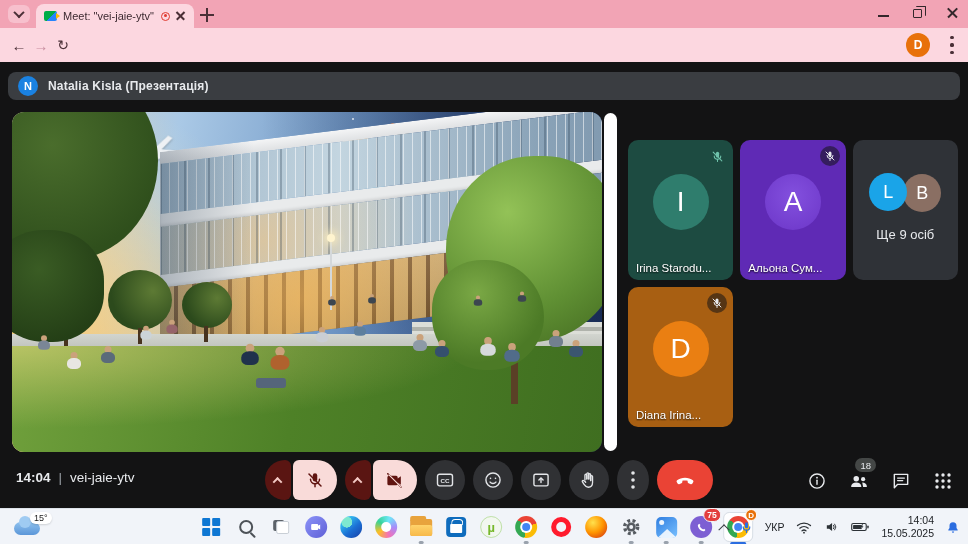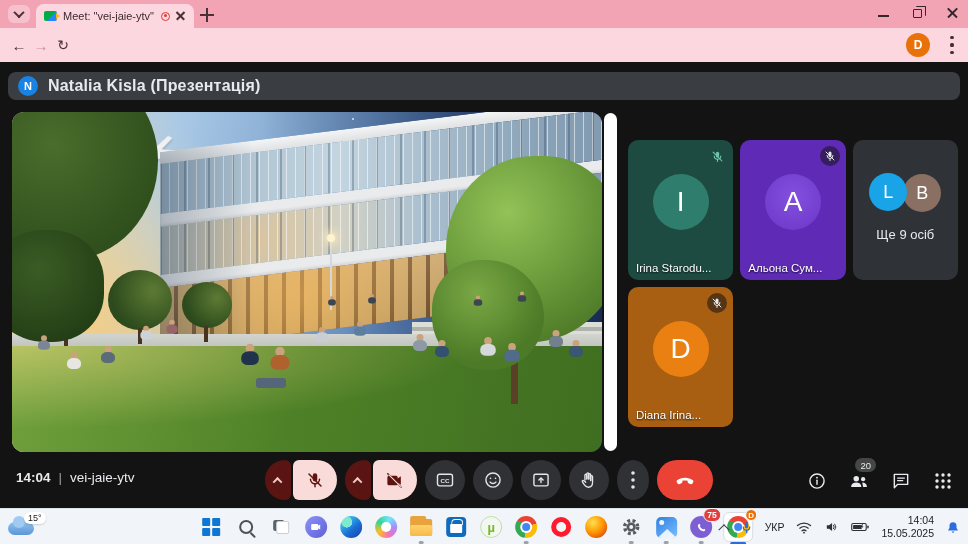--- a/index.html
+++ b/index.html
@@ -52,21 +52,21 @@
      font-size:12px;font-weight:bold;display:flex;align-items:center;justify-content:center;}
   .menu-dots{position:absolute;right:14px;top:8px;width:4px;height:18px;display:flex;flex-direction:column;justify-content:space-between;align-items:center;}
   .menu-dots i{width:3.2px;height:3.2px;border-radius:50%;background:#4a2f36;}
 
   
   .meet{position:absolute;left:0;top:62px;width:968px;height:446px;background:#131314;}
   .banner{position:absolute;left:8px;top:10px;width:952px;height:28px;border-radius:8px;background:#3a3d41;
      display:flex;align-items:center;padding:0 10px;gap:10px;}
   .banner .av{width:20px;height:20px;border-radius:50%;background:#1a82e2;color:#fff;font-size:11px;font-weight:bold;
      display:flex;align-items:center;justify-content:center;}
-  .banner .txt{color:#e8eaed;font-size:16px;font-weight:600;letter-spacing:.2px;}
+  .banner .txt{color:#e8eaed;font-size:12px;font-weight:600;letter-spacing:.2px;}
 
   
   .presentation{position:absolute;left:12px;top:50px;width:590px;height:340px;border-radius:12px;overflow:hidden;background:#0c0d0e;}
   .sky{position:absolute;inset:0;background:
      radial-gradient(circle at 100% 0%,rgba(10,22,56,.75),transparent 50%),
      radial-gradient(circle at 0% 88%,rgba(255,196,96,.95),rgba(255,196,96,0) 42%),
      radial-gradient(circle at 10% 58%,rgba(255,232,170,.55),transparent 38%),
      linear-gradient(100deg,#e8d9b8 0%,#aac9e6 26%,#6d95c4 55%,#2e4d86 82%,#1b2f57 100%);}
   .stars{position:absolute;left:340px;top:6px;width:2px;height:2px;border-radius:50%;background:#fff;opacity:.8;
      box-shadow:28px 14px 0 #fff,66px 6px 0 #fff,110px 22px 0 #fff,150px 10px 0 #fff,190px 30px 0 #fff,220px 8px 0 #fff,95px 44px 0 #fff,175px 52px 0 #fff;}
@@ -183,21 +183,21 @@
   .split .mainbtn{width:44px;height:40px;border-radius:6px 20px 20px 6px;background:#f9dbd9;display:flex;align-items:center;justify-content:center;color:#601410;}
   .cbtn{width:40px;height:40px;border-radius:50%;background:#303134;display:flex;align-items:center;justify-content:center;color:#e3e5e8;}
   .cbtn.slim{width:32px;}
   .endcall{width:56px;height:40px;border-radius:20px;background:#ea4335;display:flex;align-items:center;justify-content:center;color:#fff;}
   .right-controls{position:absolute;right:14px;top:18px;display:flex;align-items:center;gap:20px;color:#e8eaed;}
   .rc{position:relative;width:22px;height:22px;display:flex;align-items:center;justify-content:center;}
   .badge19{position:absolute;top:-12px;right:-6px;background:#444746;color:#e8eaed;font-size:9.5px;padding:1.5px 5px;border-radius:9px;}
 
   
   .taskbar{position:absolute;left:0;bottom:0;width:968px;height:36px;background:#f1f4f9;border-top:1px solid #dde2e9;}
-  .weather{position:absolute;left:6px;top:3px;width:44px;height:30px;text-align:right;}
+  .weather{position:absolute;left:12px;top:3px;width:44px;height:30px;text-align:right;}
   .w-cloud{position:absolute;left:2px;top:10px;width:26px;height:13px;border-radius:8px;background:linear-gradient(180deg,#8ec1ee,#5b96d8);}
   .w-cloud::before{content:"";position:absolute;left:5px;top:-6px;width:12px;height:12px;border-radius:50%;background:#9fcbf2;}
   .w-temp{position:absolute;left:18px;top:0px;background:#fff;border-radius:8px;padding:1px 4px;font-size:9px;color:#222;box-shadow:0 1px 2px rgba(0,0,0,.15);}
   .tb-center{position:absolute;left:50%;top:0;transform:translateX(-51.5%);height:36px;display:flex;align-items:center;gap:9px;}
   .tbi{position:relative;width:26px;height:26px;border-radius:5px;display:flex;align-items:center;justify-content:center;}
   .tbi .dot{position:absolute;bottom:-4px;left:50%;transform:translateX(-50%);width:5px;height:3px;border-radius:2px;background:#9aa2ad;}
   .ic-start{width:18px;height:18px;display:grid;grid-template-columns:8px 8px;grid-template-rows:8px 8px;gap:2px;}
   .ic-start i{background:#0e77d3;border-radius:1px;}
   .ic-search{width:14px;height:14px;border:2.2px solid #4d5258;border-radius:50%;position:relative;}
   .ic-search::after{content:"";position:absolute;right:-5px;bottom:-4px;width:7px;height:2.2px;background:#4d5258;transform:rotate(45deg);border-radius:2px;}
@@ -476,21 +476,21 @@
 
       <div class="right-controls">
         <span class="rc">
           <svg width="20" height="20" viewBox="0 0 24 24" fill="none" stroke="currentColor" stroke-width="1.7" stroke-linecap="round">
             <circle cx="12" cy="12" r="8.5"></circle>
               <path d="M12 11v5"></path>
               <circle cx="12" cy="8" r="1.1" fill="currentColor" stroke="none"></circle>
           </svg>
         </span>
         <span class="rc">
-          <span class="badge19">20</span>
+          <span class="badge19">18</span>
           <svg width="22" height="22" viewBox="0 0 24 24" fill="currentColor">
             <circle cx="9" cy="9.5" r="3"></circle>
               <path d="M3.5 17.5c0-2.5 2.5-4 5.5-4s5.5 1.5 5.5 4v1h-11z"></path>
             <circle cx="16.5" cy="10" r="2.3"></circle>
               <path d="M15.5 13.6c2.6.2 5 1.6 5 3.9v1h-4"></path>
           </svg>
         </span>
         <span class="rc">
           <svg width="20" height="20" viewBox="0 0 24 24" fill="none" stroke="currentColor" stroke-width="1.7" stroke-linejoin="round">
             <path d="M4 4h16v12H8l-4 4z"></path>

